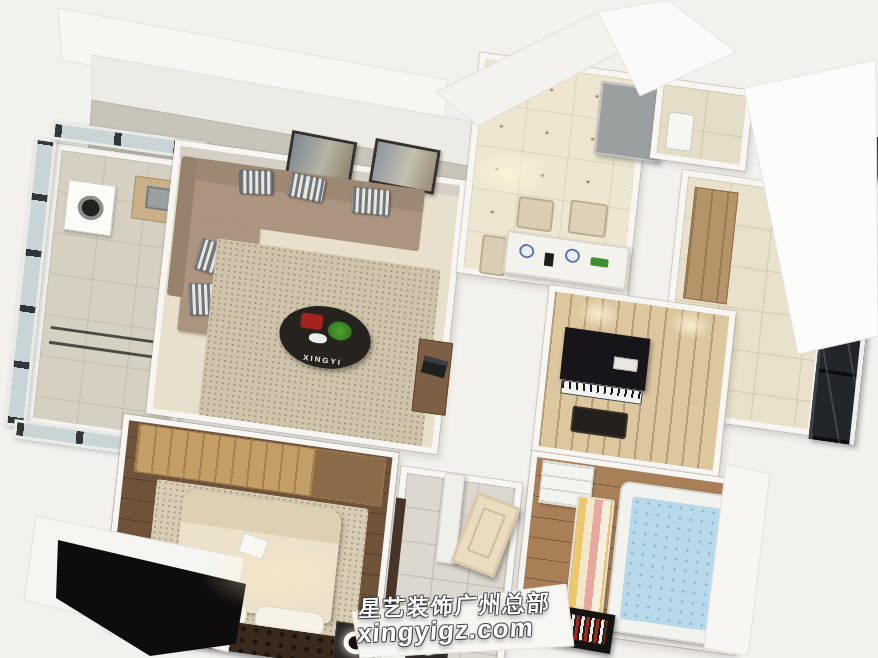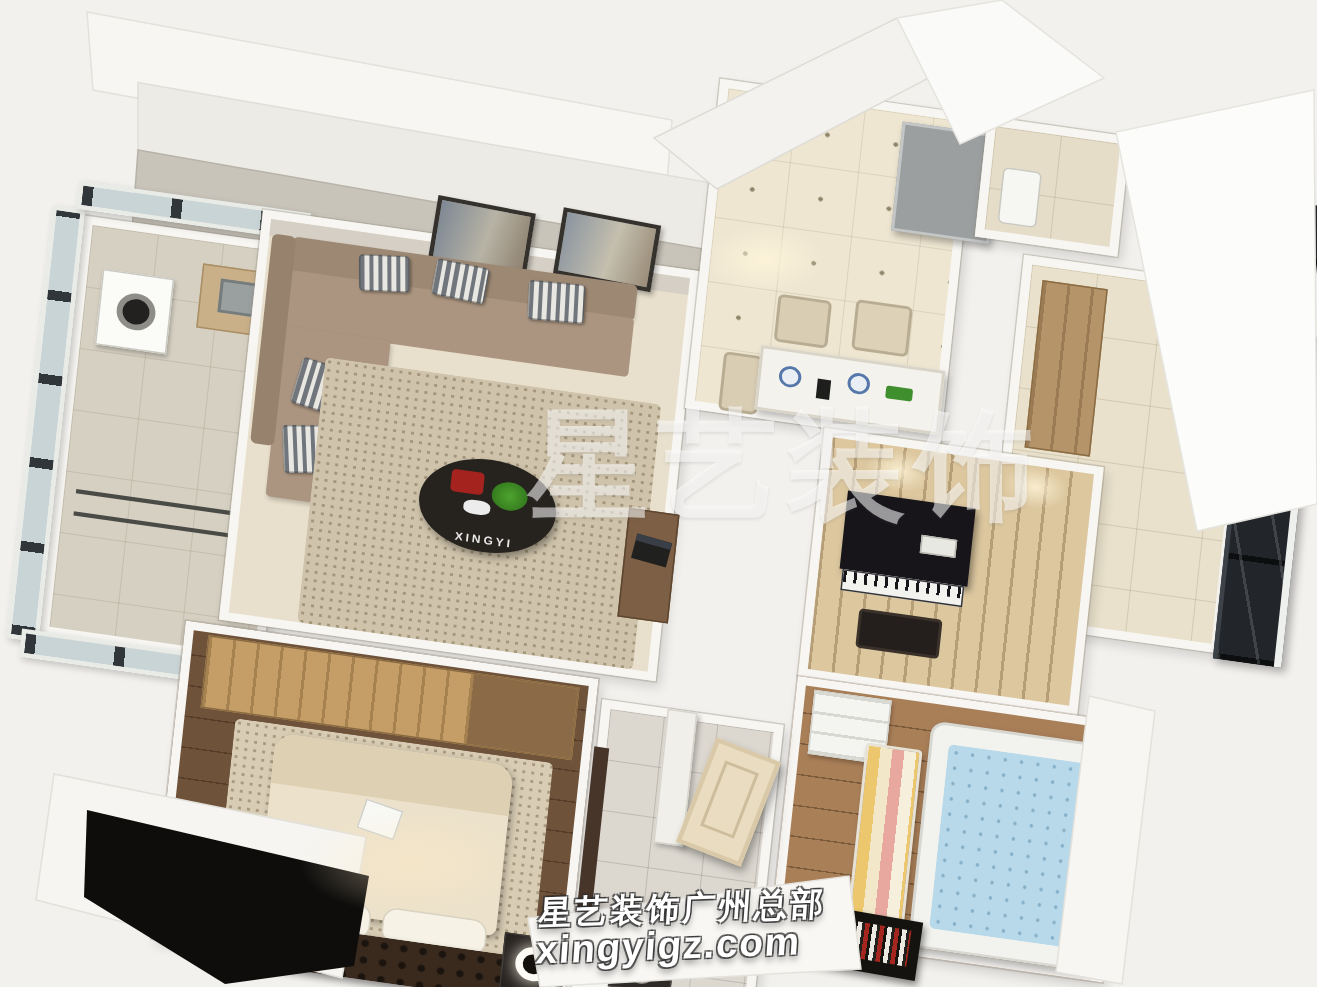--- a/index.html
+++ b/index.html
@@ -170,19 +170,18 @@
     <polygon points="744,88 876,60 878,336 798,354" fill="#fcfcfa" stroke="#e6e4df"></polygon>
     <polygon points="726,464 770,474 748,656 704,648" fill="#f7f6f2" stroke="#e3e1db"></polygon>
     <polygon points="352,612 566,584 574,646 360,658" fill="#f8f7f4" stroke="#e4e2dc"></polygon>
     <polygon points="36,516 244,558 228,652 24,600" fill="#f6f5f1" stroke="#e2e0da"></polygon>
     <polygon points="58,540 246,584 236,644 150,656 56,598" fill="#0e0d0c"></polygon>
   </svg>
 
   <div class="glow" style="left:470px;top:150px;width:80px;height:46px;"></div>
   <div class="glow" style="left:200px;top:540px;width:150px;height:70px;background:radial-gradient(closest-side,rgba(255,236,200,.45),rgba(255,236,200,0));"></div>
 
-  <div class="wm wm-cn">星艺装饰</div>
   <div class="wm wm-bottom">
     <div class="l1">星艺装饰广州总部</div>
     <div class="l2">xingyigz.com</div>
   </div>
 
 </div>
 
 </body></html>

